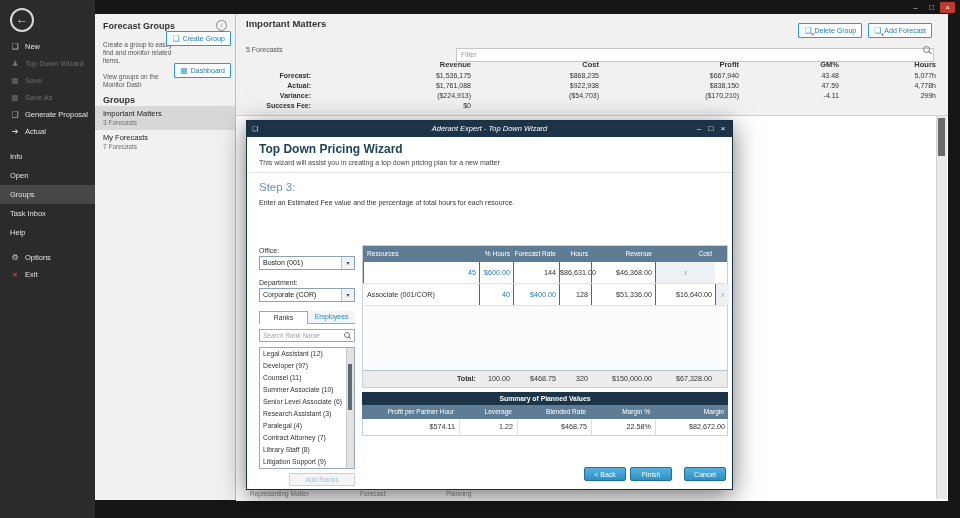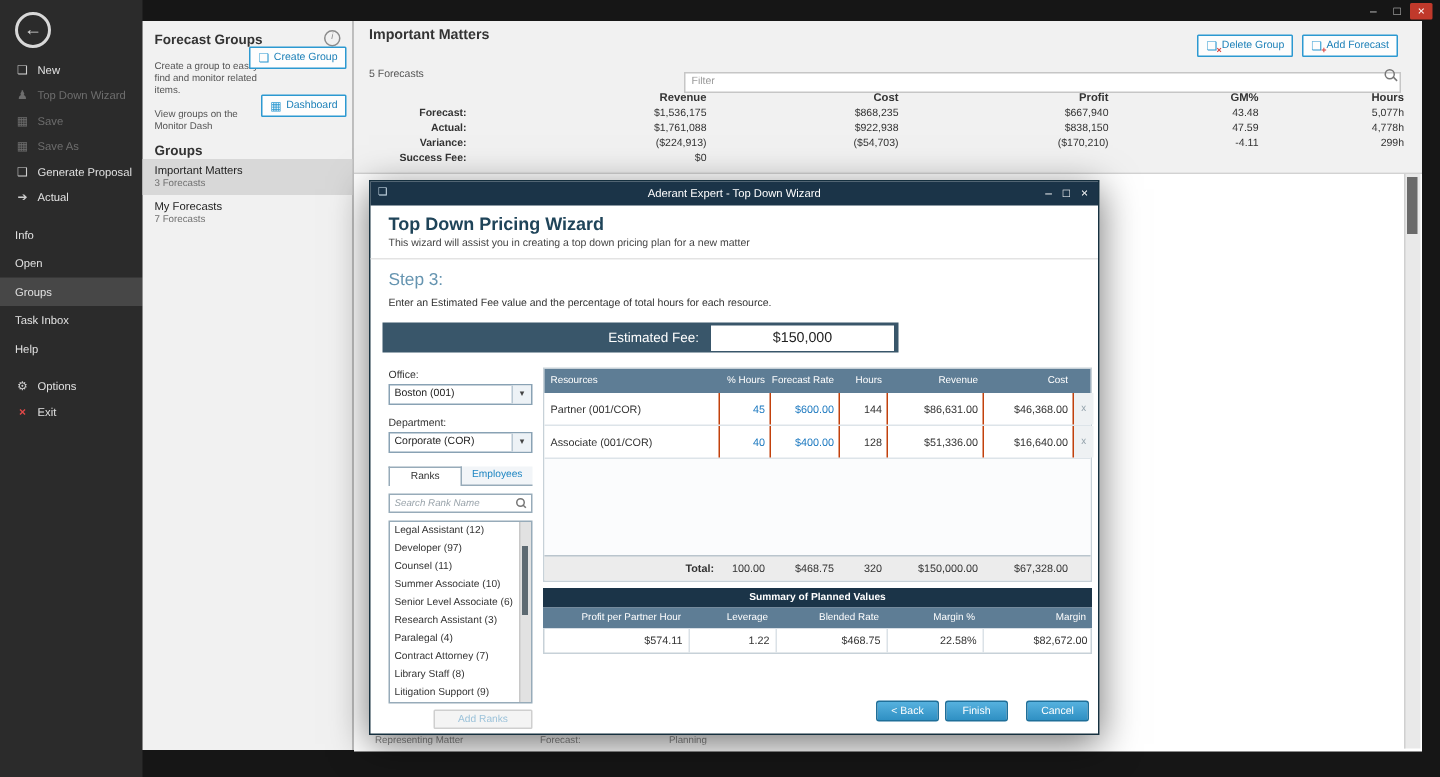--- a/index.html
+++ b/index.html
@@ -62,21 +62,21 @@
   .main-white{position:absolute;left:0;top:101px;width:712px;height:385px;background:#fff;border-top:1px solid #d2d2d2;}
   .status-row span{position:absolute;top:374px;font-size:6.5px;color:#8a8a8a;}
   .st1{left:14px;} .st2{left:124px;} .st3{left:210px;}
   .main-scroll{position:absolute;left:700px;top:102px;width:10px;height:383px;background:#e9e9e9;border-left:1px solid #d0d0d0;}
   .main-thumb{position:absolute;left:1px;top:2px;width:7px;height:38px;background:#6a6a6a;}
 
   
   .dialog{position:absolute;left:246px;top:120px;width:487px;height:370px;background:#fff;border:1px solid #16303f;box-shadow:0 6px 24px rgba(0,0,0,.55);z-index:10;box-sizing:border-box;}
   .dlg-titlebar{position:relative;height:16px;background:#1b3448;}
   .dlg-icon{position:absolute;left:5px;top:0;font-size:7px;line-height:16px;color:#cfe0ec;}
-  .dlg-title{position:absolute;left:0;right:0;top:0;text-align:center;font-size:7.5px;color:#fff;line-height:16px;}
+  .dlg-title{position:absolute;left:0;right:0;top:0;text-align:center;font-size:7.5px;color:#fff;line-height:16px;font-style:italic;}
   .dlg-controls{position:absolute;right:3px;top:0;height:16px;display:flex;}
   .dlg-controls span{width:12px;text-align:center;font-size:8px;line-height:15px;color:#fff;}
   .dlg-body{position:relative;width:485px;height:352px;}
   .wiz-heading{position:absolute;left:12px;top:5px;font-size:12px;font-weight:bold;color:#1f4459;}
   .wiz-sub{position:absolute;left:12px;top:22px;font-size:7px;color:#444;}
   .wiz-divider{position:absolute;left:0;top:35px;width:485px;border-top:1px solid #e3e3e3;}
   .step-label{position:absolute;left:12px;top:44px;font-size:11.5px;color:#6594b0;}
   .step-desc{position:absolute;left:12px;top:62px;font-size:7px;color:#333;}
   .fee-bar{position:absolute;left:8px;top:78px;width:344px;height:20px;background:#39566a;display:flex;align-items:center;justify-content:flex-end;gap:8px;padding-right:3px;box-sizing:border-box;}
   .fee-label{color:#fff;font-size:9px;}
@@ -301,24 +301,20 @@
         <span>×</span>
       </span>
     </div>
     <div class="dlg-body">
       <div class="wiz-heading">Top Down Pricing Wizard</div>
       <div class="wiz-sub">This wizard will assist you in creating a top down pricing plan for a new matter</div>
       <div class="wiz-divider"></div>
       <div class="step-label">Step 3:</div>
       <div class="step-desc">Enter an Estimated Fee value and the percentage of total hours for each resource.</div>
 
-      <div class="fee-bar">
-        <span class="fee-label">Estimated Fee:</span>
-        <input class="fee-input" value="$150,000" style="">
-      </div>
 
       <div class="wiz-left">
         <span class="fld-label lbl-office">Office:</span>
         <div class="combo combo-office">
           <div class="val">Boston (001)</div>
           <span class="caret">▾</span>
         </div>
         <span class="fld-label lbl-dept">Department:</span>
         <div class="combo combo-dept">
           <div class="val">Corporate (COR)</div>
@@ -356,21 +352,20 @@
               <div class="rt-h c0">Resources</div>
               <div class="rt-h c1">% Hours</div>
               <div class="rt-h c2">Forecast Rate</div>
               <div class="rt-h c3">Hours</div>
               <div class="rt-h c4">Revenue</div>
               <div class="rt-h c5">Cost</div>
               <div class="rt-h c6"></div>
             </div>
           <div>
               <div class="rt-grid res-row">
-                <div class="rt-cell c0">Partner (001/COR)</div>
                 <div class="rt-cell c1 blue">45</div>
                 <div class="rt-cell c2 blue">$600.00</div>
                 <div class="rt-cell c3">144</div>
                 <div class="rt-cell c4">$86,631.00</div>
                 <div class="rt-cell c5">$46,368.00</div>
                 <div class="rt-cell c6 del">x</div>
               </div>
               <div class="rt-grid res-row">
                 <div class="rt-cell c0">Associate (001/COR)</div>
                 <div class="rt-cell c1 blue">40</div>

